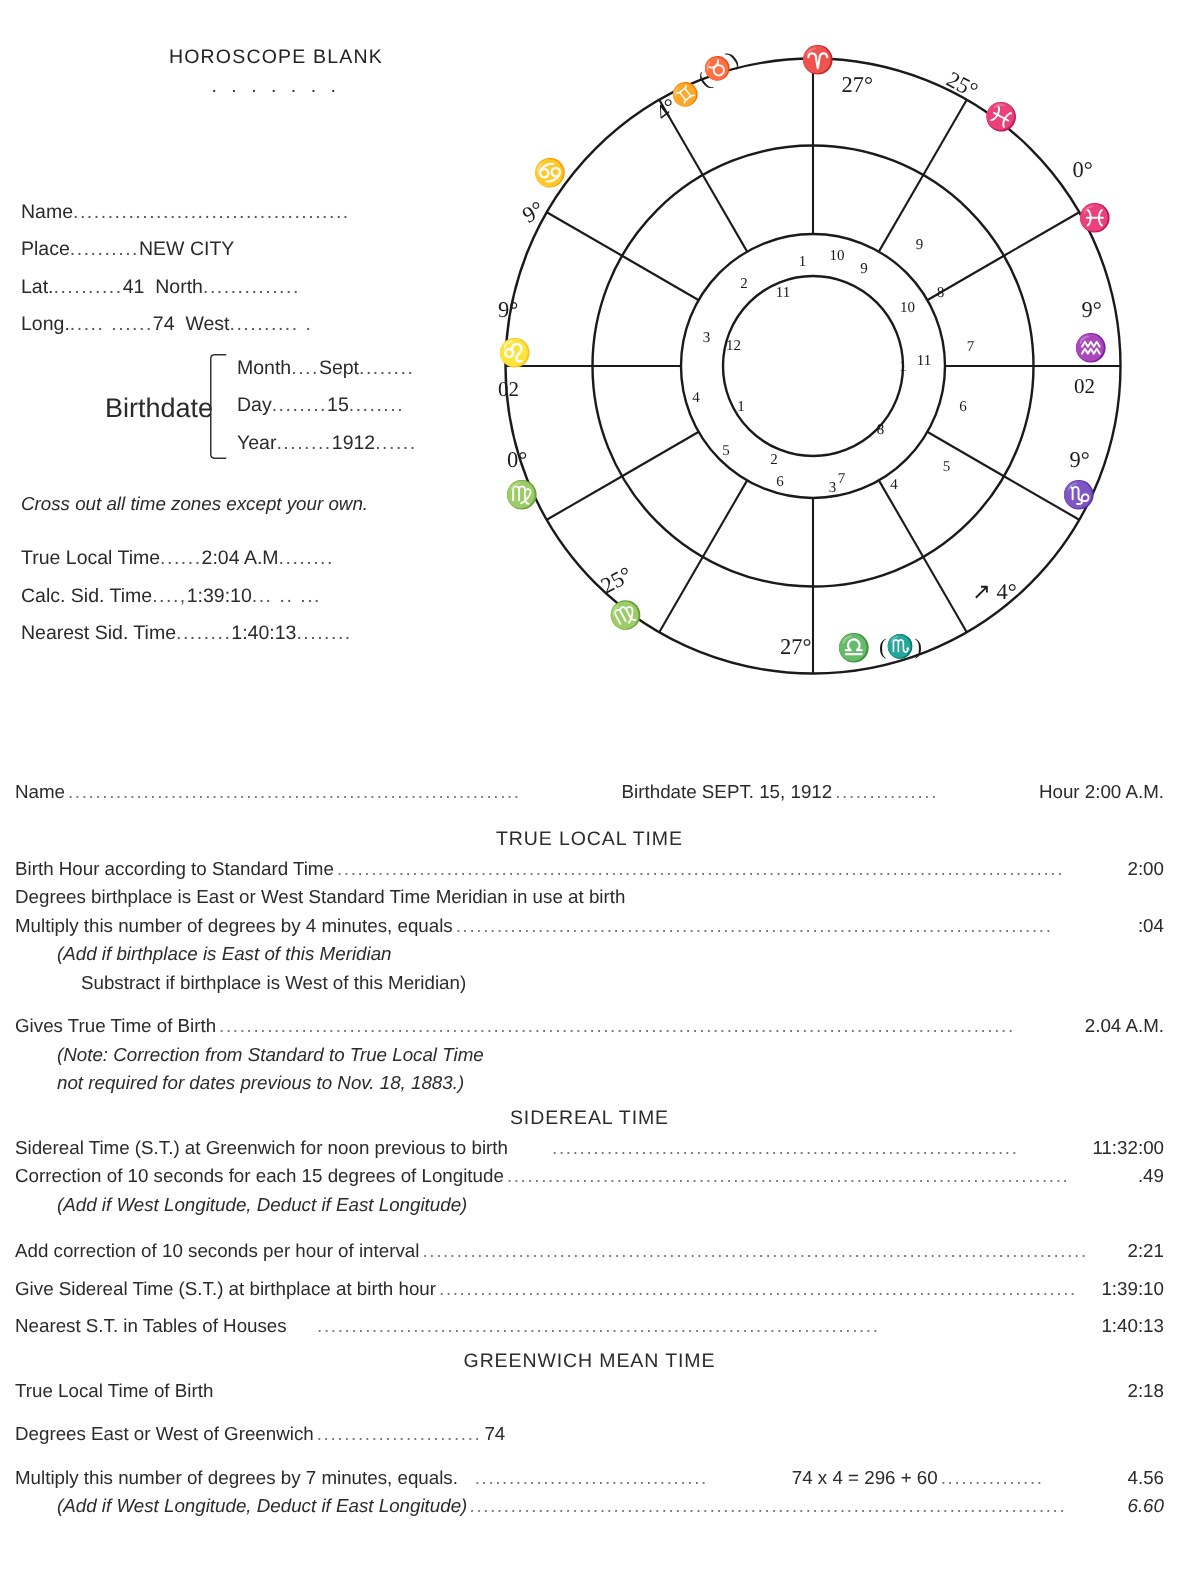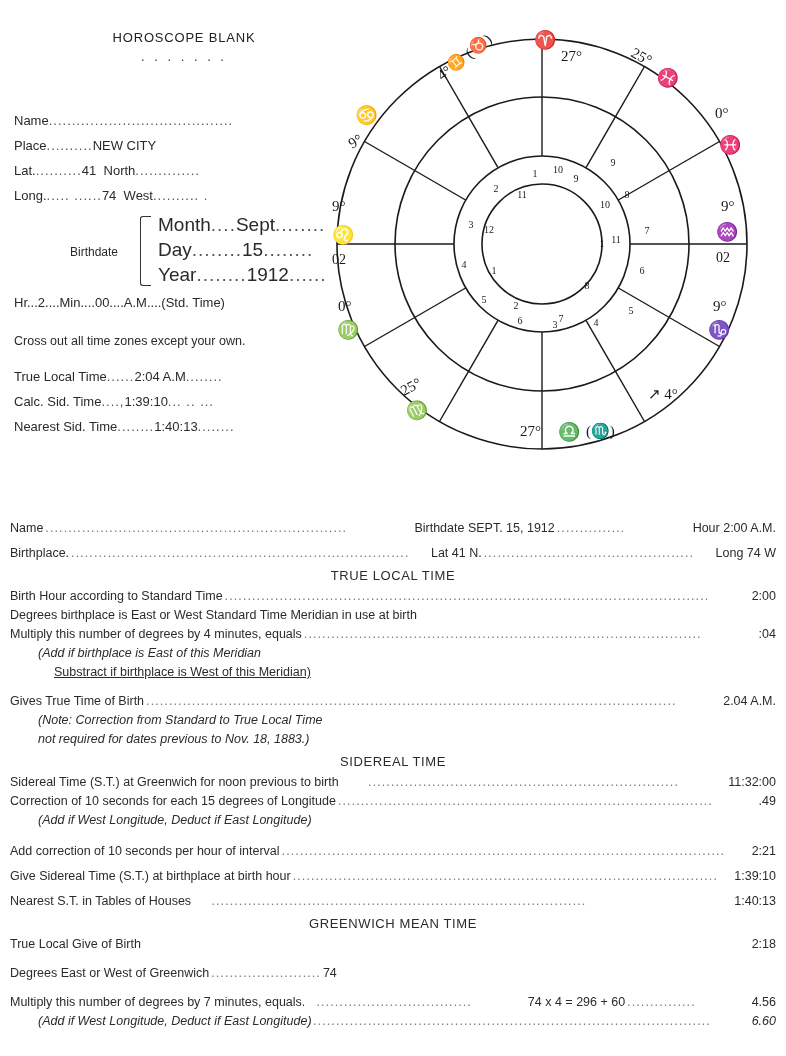--- a/index.html
+++ b/index.html
@@ -37,21 +37,21 @@
   }
   .form-dots {
     text-align: center;
     margin-left: 40px;
     font-size: 13px;
     letter-spacing: 3px;
     margin-top: 4px;
     color: #333;
   }
   .form-lines {
-    margin-top: 44px;
+    margin-top: 64px;
     font-size: 13px;
     line-height: 25px;
     color: #2a2a2a;
   }
   .fl {
     white-space: nowrap;
   }
   .dotted {
     color: #555;
     letter-spacing: 1px;
@@ -59,40 +59,41 @@
   .birth-block {
     position: relative;
     margin-top: 4px;
     margin-left: 0px;
     height: 78px;
   }
   .birth-label {
     position: absolute;
     left: 56px;
     top: 28px;
-    font-size: 12px;
+    font-size: 18px;
   }
   .brace {
     position: absolute;
     left: 126px;
     top: 4px;
     width: 10px;
     height: 68px;
     border: 1.4px solid #333;
     border-right: none;
     border-radius: 3px 0 0 3px;
   }
   .birth-rows {
     position: absolute;
     left: 144px;
     top: 0px;
-    font-size: 19px;
+    font-size: 13px;
     line-height: 25px;
   }
   .note-italic {
+    font-style: italic;
     font-size: 12.5px;
     margin-top: 14px;
   }
   .small-gap { margin-top: 10px; }
 
   
   .wheel {
     position: absolute;
     left: 330px;
     top: 6px;
@@ -127,21 +128,21 @@
     padding: 0 2px;
   }
   .row .val { flex: 0 0 auto; text-align: center; }
   .center {
     text-align: center;
     letter-spacing: 0.6px;
     margin: 6px 0 5px 0;
     font-size: 13px;
   }
   .indent { padding-left: 28px; font-style: italic; }
-  .indent2 { padding-left: 44px; text-decoration: underline; }
+  .indent2 { padding-left: 44px; }
   .plain { line-height: 17px; margin-bottom: 2px; }
   .sp6 { height: 6px; }
   .sp10 { height: 10px; }
 </style>
 </head>
 <body>
 
 <div class="page">
 
   <div class="form-left">
@@ -171,21 +172,20 @@
           </div>
           <div class="fl">
             <span>Day</span><span class="dotted">........</span><span>15</span><span class="dotted">........</span>
           </div>
           <div class="fl">
             <span>Year</span><span class="dotted">........</span><span>1912</span><span class="dotted">......</span>
           </div>
         </div>
       </div>
 
-      <div class="fl">Hr...2....Min....00....A.M....(Std. Time)</div>
 
       <div class="note-italic">Cross out all time zones except your own.</div>
 
       <div class="fl small-gap">
         <span>True  Local  Time</span><span class="dotted">......</span><span>2:04   A.M</span><span class="dotted">........</span>
       </div>
       <div class="fl">
         <span>Calc.   Sid.   Time</span><span class="dotted">....,</span><span>1:39:10</span><span class="dotted">...   ..  ...</span>
       </div>
       <div class="fl">
@@ -298,27 +298,20 @@
     <div class="row">
       <span class="lbl">Name</span>
       <span class="lead">..................................................................</span>
       <span class="val">Birthdate SEPT. 15, 1912</span>
       <span class="lead">...............</span>
       <span class="val">Hour 2:00 A.M.</span>
     </div>
 
     <div class="sp6"></div>
 
-    <div class="row">
-      <span class="lbl">Birthplace.</span>
-      <span class="lead">..........................................................................</span>
-      <span class="val">Lat 41 N.</span>
-      <span class="lead">..............................................</span>
-      <span class="val">Long 74 W</span>
-    </div>
 
     <div class="center">TRUE LOCAL TIME</div>
 
     <div class="row">
       <span class="lbl">Birth Hour according to Standard Time</span>
       <span class="lead">..........................................................................................................</span>
       <span class="val">2:00</span>
     </div>
 
     <div class="plain">Degrees birthplace is East or West Standard Time Meridian in use at birth</div>
@@ -382,21 +375,21 @@
 
     <div class="row">
       <span class="lbl">Nearest S.T. in Tables of Houses</span>
       <span class="lead">&nbsp;&nbsp;&nbsp;&nbsp;..................................................................................</span>
       <span class="val">1:40:13</span>
     </div>
 
     <div class="center">GREENWICH MEAN TIME</div>
 
     <div class="row">
-      <span class="lbl">True Local Give of Birth</span>
+      <span class="lbl">True Local Time of Birth</span>
       <span class="lead">&nbsp;</span>
       <span class="val">2:18</span>
     </div>
 
     <div class="sp10"></div>
 
     <div class="row">
       <span class="lbl">Degrees East or West of Greenwich</span>
       <span class="lead" style="flex:0 0 auto; max-width:120px;">........................</span>
       <span class="val">74</span>

